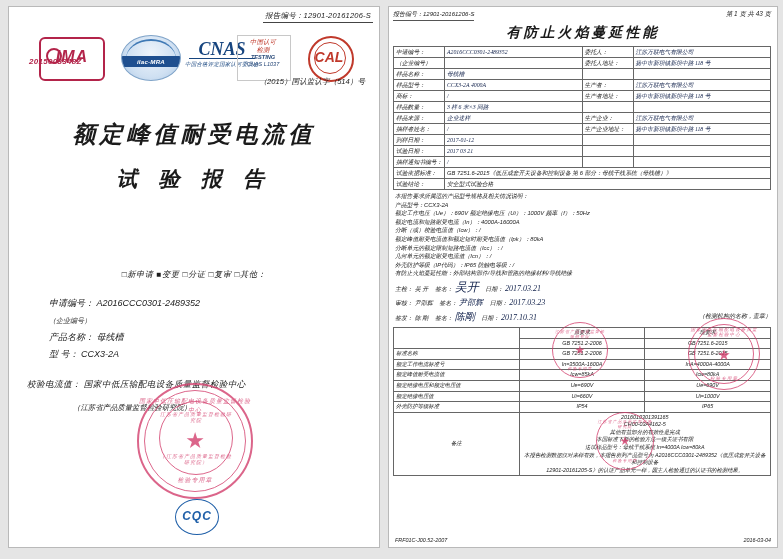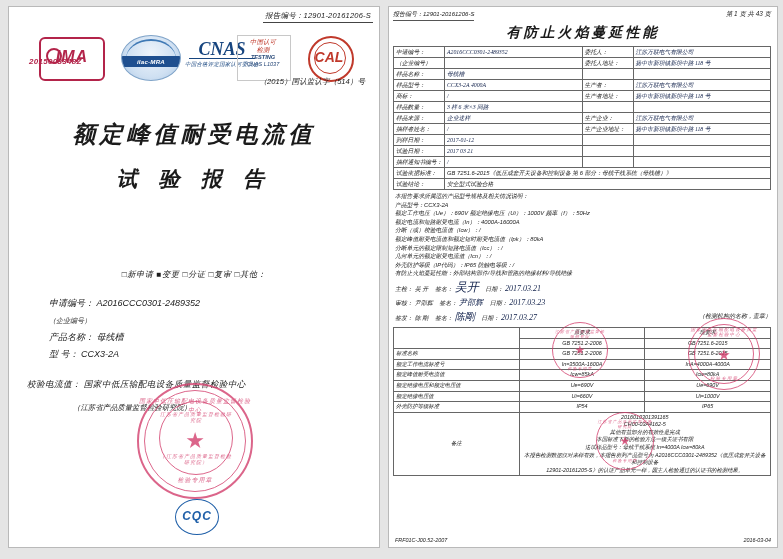--- a/index.html
+++ b/index.html
@@ -313,21 +313,21 @@
         <span class="hand" style="font-size:8px">2017.03.23</span>
       </div>
       <div>
         <span>签发：</span>
         <span>陈 剛</span>
         &nbsp;&nbsp;
         <span>签名：</span>
         <span class="hand" style="font-size:10px">陈剛</span>
         &nbsp;&nbsp;
         <span>日期：</span>
-        <span class="hand" style="font-size:8px">2017.03.27</span>
+        <span class="hand" style="font-size:8px">2017.10.31</span>
         <span style="float:right">（检测机构的名称，盖章）</span>
       </div>
     </div>
 
     <table class="spec">
       <tbody>
           <tr>
         <td rowspan="2"></td>
         <td>原要求</td>
         <td>现要求</td>

